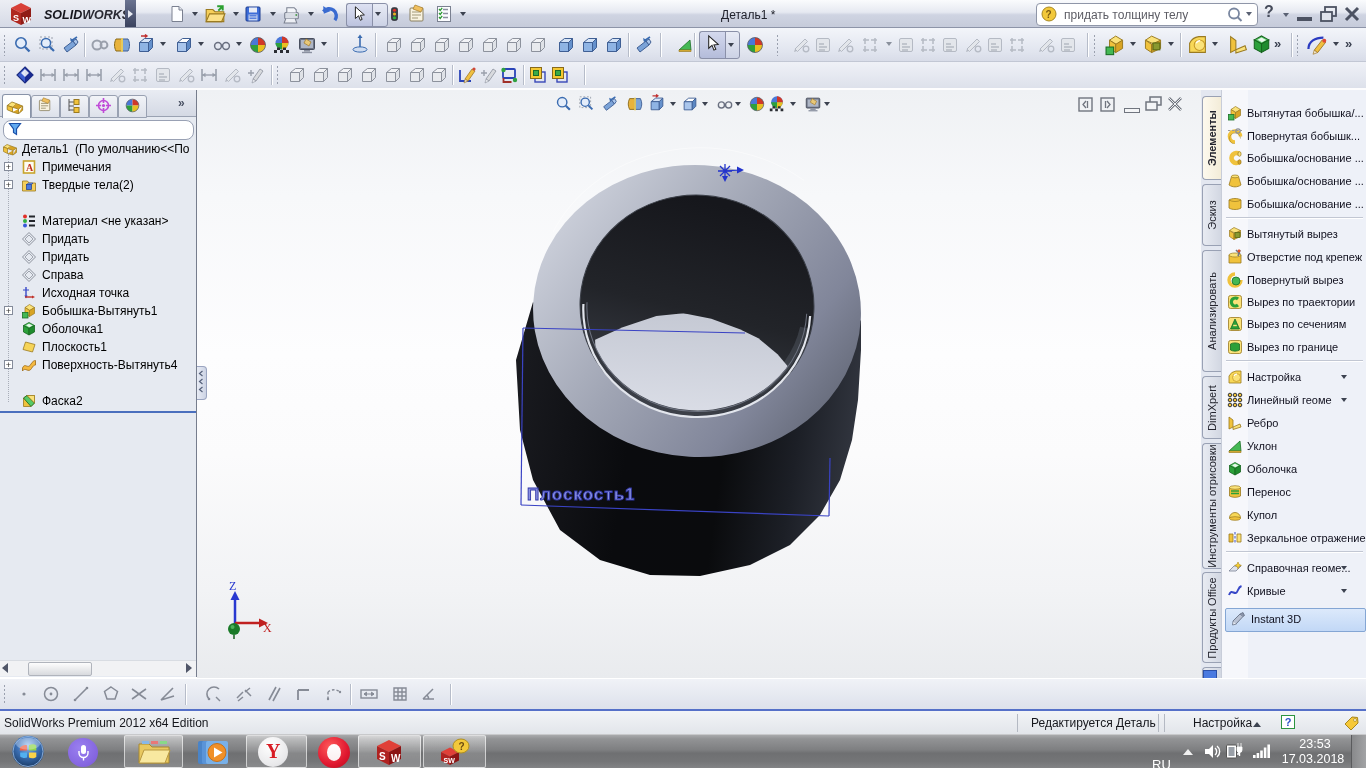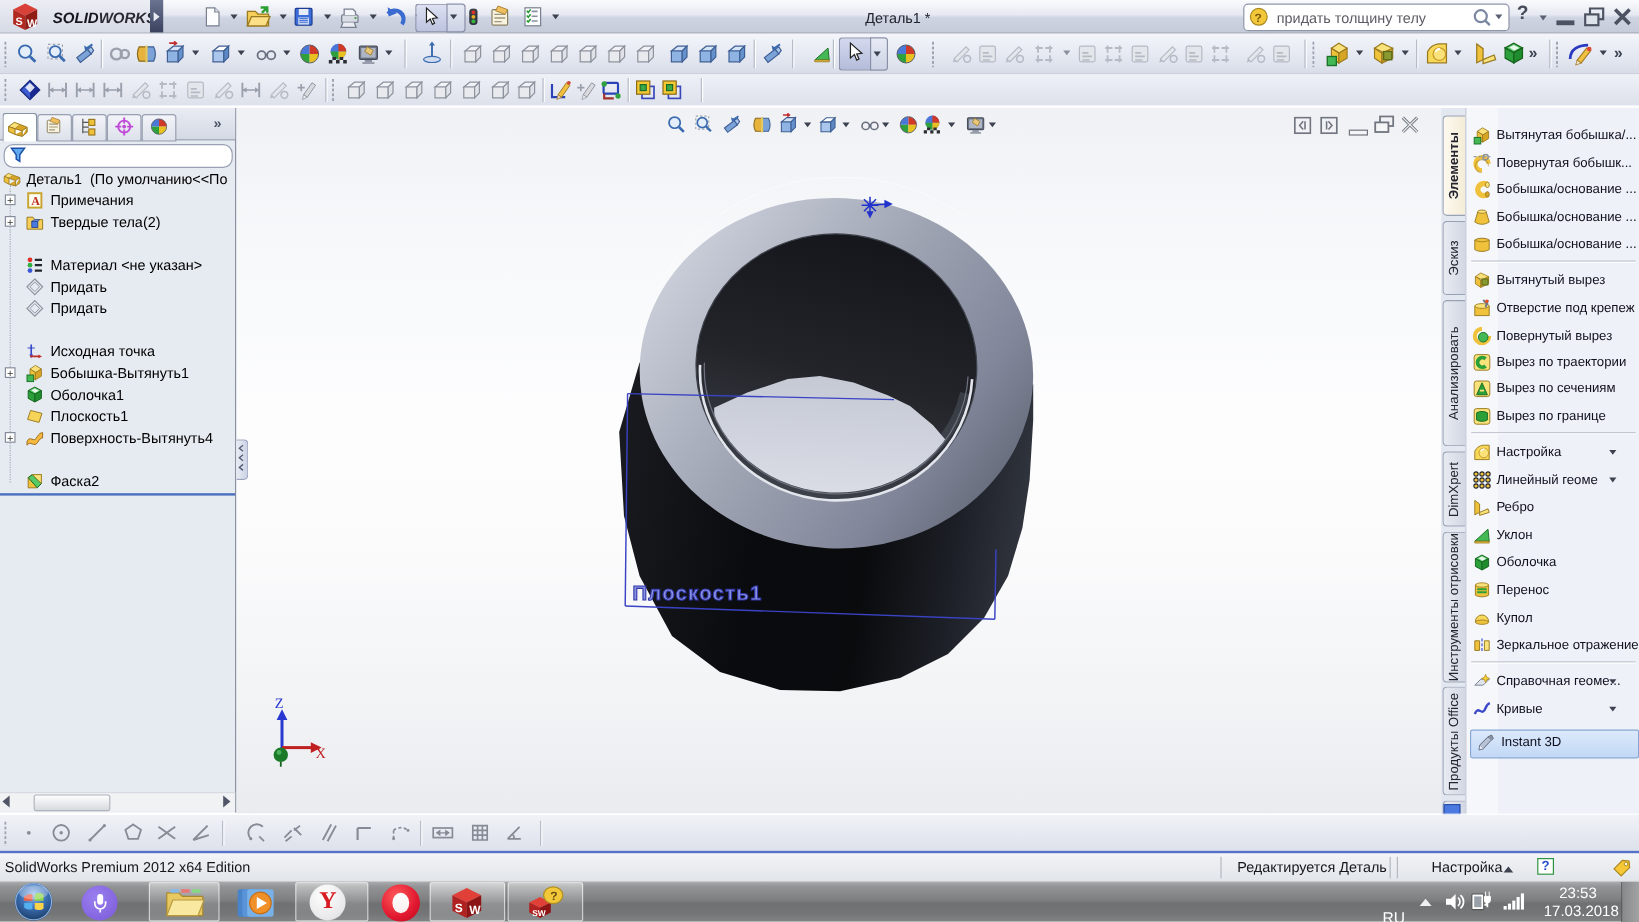--- a/index.html
+++ b/index.html
@@ -750,20 +750,26 @@
         <svg class="ticon">
           <use href="#tplane"></use>
         </svg>
         <span class="tt">Придать</span>
       </div>
   <div class="trow" style="top:108px">
         <svg class="ticon">
           <use href="#tplane"></use>
         </svg>
         <span class="tt">Придать</span>
+      </div>
+  <div class="trow" style="top:126px">
+        <svg class="ticon">
+          <use href="#tplane"></use>
+        </svg>
+        <span class="tt">Справа</span>
       </div>
   <div class="trow" style="top:144px">
         <svg class="ticon">
           <use href="#torig"></use>
         </svg>
         <span class="tt">Исходная точка</span>
       </div>
   <div class="trow" style="top:162px">
         <span class="plus">+</span>
         <svg class="ticon">
@@ -1244,16 +1250,16 @@
       <line x1="14.5" y1="11" x2="14.5" y2="15" stroke="#fff" stroke-width="1.4"></line>
     </svg>
  <svg class="abs" style="left:1252px;top:8px" width="18" height="17" viewBox="0 0 18 17">
       <rect x="1" y="12" width="2.6" height="3" fill="#fff"></rect>
       <rect x="4.6" y="10" width="2.6" height="5" fill="#fff"></rect>
       <rect x="8.2" y="7.5" width="2.6" height="7.5" fill="#fff"></rect>
       <rect x="11.8" y="4.5" width="2.6" height="10.5" fill="#fff"></rect>
       <rect x="15.4" y="1.5" width="2.6" height="13.5" fill="#fff"></rect>
     </svg>
  <div class="abs" style="left:1285px;top:2px;width:60px;text-align:center;font-size:12.5px;color:#fff">23:53</div>
- <div class="abs" style="left:1277px;top:17px;width:72px;text-align:right;font-size:12.5px;color:#fff">17.03.2018</div>
+ <div class="abs" style="left:1277px;top:17px;width:72px;text-align:center;font-size:12.5px;color:#fff">17.03.2018</div>
  <div class="abs" style="left:1351px;top:0;width:1px;height:34px;background:#5a5b5d"></div>
  <div class="abs" style="left:1352px;top:0;width:14px;height:34px;background:linear-gradient(90deg,#88898b,#a2a3a5)"></div>
 </div>
 
 </body></html>

